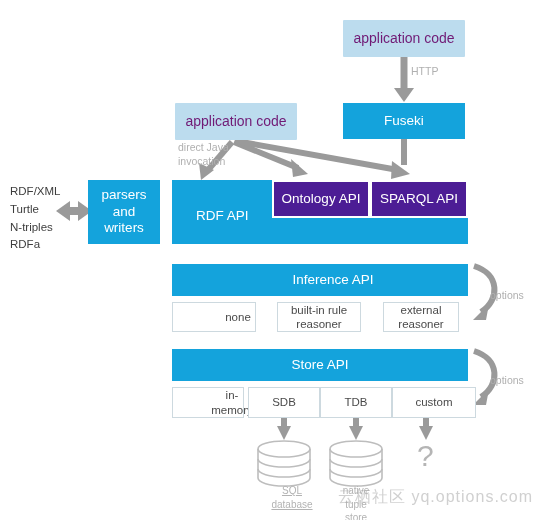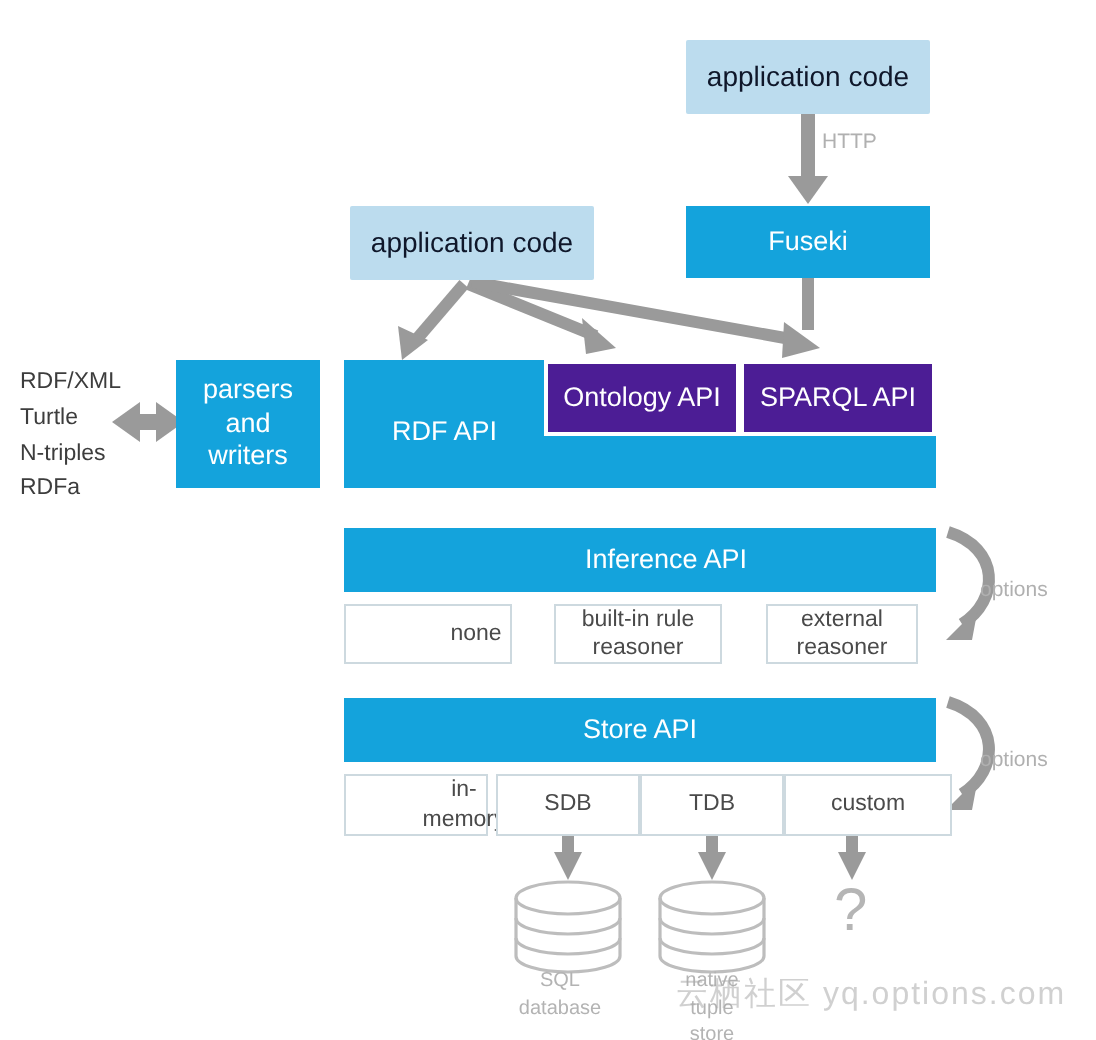--- a/index.html
+++ b/index.html
@@ -30,21 +30,21 @@
     box-sizing: border-box;
     display: flex;
     align-items: center;
     justify-content: center;
     text-align: center;
     line-height: 1.25;
   }
   
   .appcode {
     background: #bcdcee;
-    color: #0f172a;
+    color: #701a75;
     border-radius: 1px;
     font-size: 14px;
   }
   
   .blue {
     background: #14a3dc;
     color: #ffffff;
     font-size: 13.5px;
   }
   .blue-sub {
@@ -190,20 +190,24 @@
   <div class="gray-label" style="left:411px; top:65px;">HTTP</div>
 
   <div class="node blue" style="left:343px; top:103px; width:122px; height:36px;">
     <span>Fuseki</span>
   </div>
 
   <div class="node appcode" style="left:175px; top:103px; width:122px; height:37px;">
     <span>application code</span>
   </div>
 
+  <div class="gray-label" style="left:178px; top:141px;">
+    <div>direct Java</div>
+    <div>invocation</div>
+  </div>
 
   <div class="dark-label" style="left:10px; top:183px;">
     <div>RDF/XML</div>
     <div>Turtle</div>
     <div>N-triples</div>
     <div>RDFa</div>
   </div>
 
   <div class="node blue" style="left:88px; top:180px; width:72px; height:64px; flex-direction:column;">
     <span>parsers</span>
@@ -258,21 +262,21 @@
   </div>
 
   <div class="node optbox" style="left:320px; top:387px; width:72px; height:31px;">
     <span>TDB</span>
   </div>
 
   <div class="node optbox" style="left:392px; top:387px; width:84px; height:31px;">
     <span>custom</span>
   </div>
 
-  <div class="cyl-label" style="left:240px; top:484px; width:80px;">
+  <div class="cyl-label" style="left:252px; top:484px; width:80px;text-decoration:underline;">
     <div>SQL</div>
     <div>database</div>
   </div>
 
   <div class="cyl-label" style="left:316px; top:484px; width:80px;">
     <div>native</div>
     <div>tuple</div>
     <div>store</div>
   </div>
 

